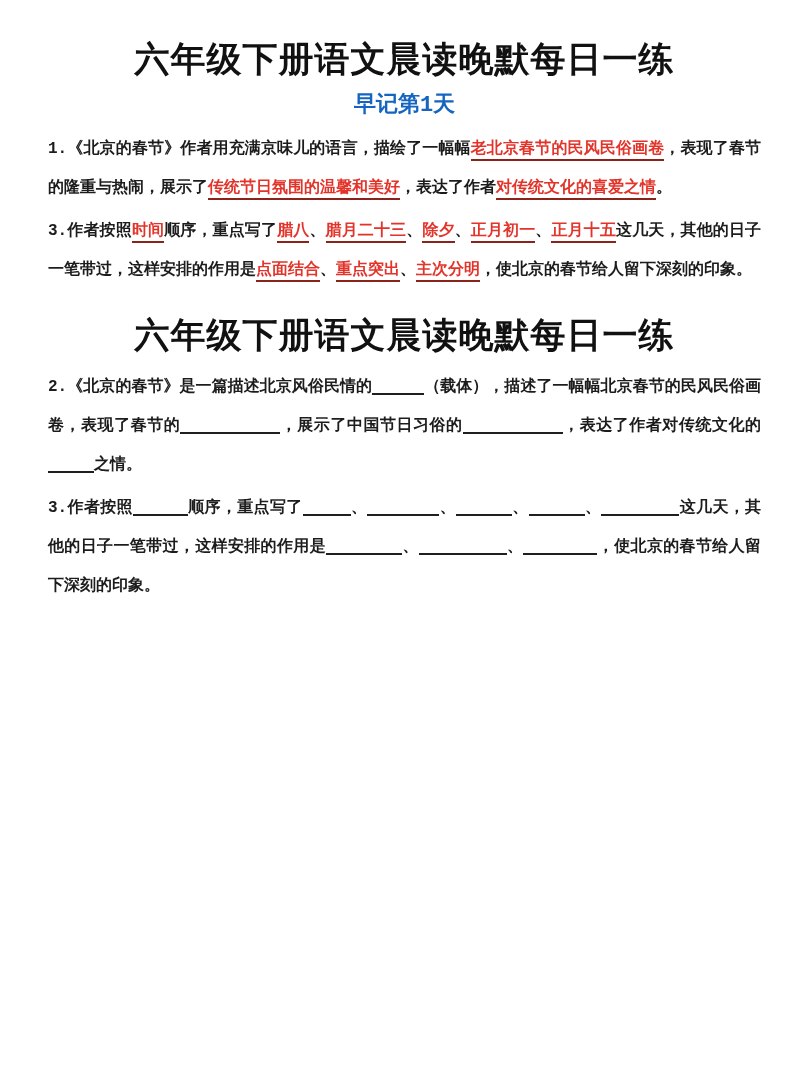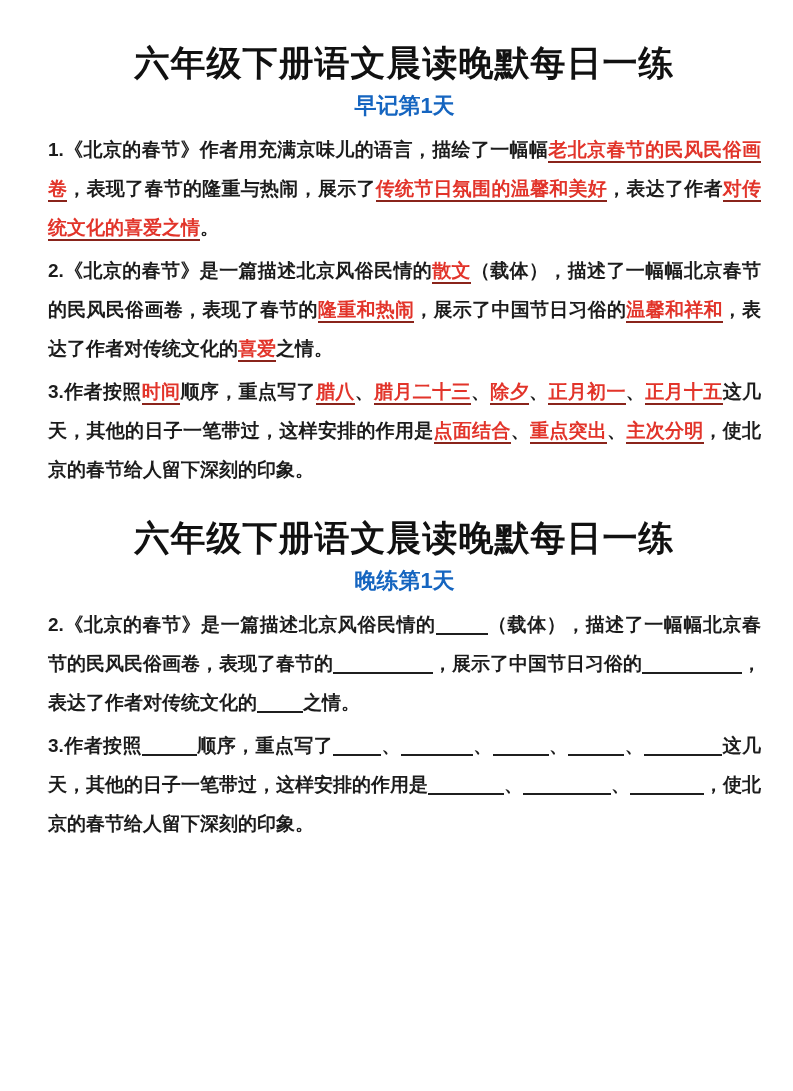--- a/index.html
+++ b/index.html
@@ -10,20 +10,21 @@
     font-family:"Liberation Sans","DejaVu Sans",sans-serif;
     color:#1c1c1c;
     box-sizing:border-box;
   }
   .page{
     width:793px;
     min-height:1091px;
     box-sizing:border-box;
     padding:40px 32px 30px 48px;
     background:#ffffff;
+    font-family:Liberation Mono, monospace;
   }
   .sheet-section{margin:0;}
   .sheet-section + .sheet-section{margin-top:26px;}
   .title{
     margin:0 0 6px 0;
     text-align:center;
     font-size:35px;
     font-weight:bold;
     color:#111111;
     letter-spacing:1px;
@@ -32,21 +33,21 @@
   .subtitle{
     margin:0 0 10px 0;
     text-align:center;
     font-size:22px;
     font-weight:bold;
     color:#1565c0;
     line-height:1.3;
   }
   .paras p{
     margin:0 0 4px 0;
-    font-size:19px;
+    font-size:16px;
     font-weight:bold;
     line-height:39px;
     text-align:justify;
     text-justify:inter-character;
   }
   .tx{color:#1c1c1c;}
   .rd{
     color:#e2342a;
     border-bottom:2px solid #8a241b;
     padding-bottom:1px;
@@ -60,26 +61,24 @@
 </style>
 </head>
 <body>
 
 <div class="page" id="page-root">
   <section class="sheet-section">
     <h1 class="title">六年级下册语文晨读晚默每日一练</h1>
     <h2 class="subtitle">早记第1天</h2>
     <div class="paras">
         <p><span class="tx">1.《北京的春节》作者用充满京味儿的语言，描绘了一幅幅</span><span class="rd">老北京春节的民风民俗画卷</span><span class="tx">，表现了春节的隆重与热闹，展示了</span><span class="rd">传统节日氛围的温馨和美好</span><span class="tx">，表达了作者</span><span class="rd">对传统文化的喜爱之情</span><span class="tx">。</span></p>
-        <p><span class="tx">2.《北京的春节》是一篇描述北京风俗民情的</span><span class="rd">散文</span><span class="tx">（载体），描述了一幅幅北京春节的民风民俗画卷，表现了春节的</span><span class="rd">隆重和热闹</span><span class="tx">，展示了中国节日习俗的</span><span class="rd">温馨和祥和</span><span class="tx">，表达了作者对传统文化的</span><span class="rd">喜爱</span><span class="tx">之情。</span></p>
         <p><span class="tx">3.作者按照</span><span class="rd">时间</span><span class="tx">顺序，重点写了</span><span class="rd">腊八</span><span class="tx">、</span><span class="rd">腊月二十三</span><span class="tx">、</span><span class="rd">除夕</span><span class="tx">、</span><span class="rd">正月初一</span><span class="tx">、</span><span class="rd">正月十五</span><span class="tx">这几天，其他的日子一笔带过，这样安排的作用是</span><span class="rd">点面结合</span><span class="tx">、</span><span class="rd">重点突出</span><span class="tx">、</span><span class="rd">主次分明</span><span class="tx">，使北京的春节给人留下深刻的印象。</span></p>
       </div>
   </section>
 
   <section class="sheet-section">
     <h1 class="title">六年级下册语文晨读晚默每日一练</h1>
-    <h2 class="subtitle">晚练第1天</h2>
     <div class="paras">
         <p><span class="tx">2.《北京的春节》是一篇描述北京风俗民情的</span><span class="blank" style="width: 52px;"></span><span class="tx">（载体），描述了一幅幅北京春节的民风民俗画卷，表现了春节的</span><span class="blank" style="width: 100px;"></span><span class="tx">，展示了中国节日习俗的</span><span class="blank" style="width: 100px;"></span><span class="tx">，表达了作者对传统文化的</span><span class="blank" style="width: 46px;"></span><span class="tx">之情。</span></p>
         <p><span class="tx">3.作者按照</span><span class="blank" style="width: 55px;"></span><span class="tx">顺序，重点写了</span><span class="blank" style="width: 48px;"></span><span class="tx">、</span><span class="blank" style="width: 72px;"></span><span class="tx">、</span><span class="blank" style="width: 56px;"></span><span class="tx">、</span><span class="blank" style="width: 56px;"></span><span class="tx">、</span><span class="blank" style="width: 78px;"></span><span class="tx">这几天，其他的日子一笔带过，这样安排的作用是</span><span class="blank" style="width: 76px;"></span><span class="tx">、</span><span class="blank" style="width: 88px;"></span><span class="tx">、</span><span class="blank" style="width: 74px;"></span><span class="tx">，使北京的春节给人留下深刻的印象。</span></p>
       </div>
   </section>
 </div>
 
 </body></html>

